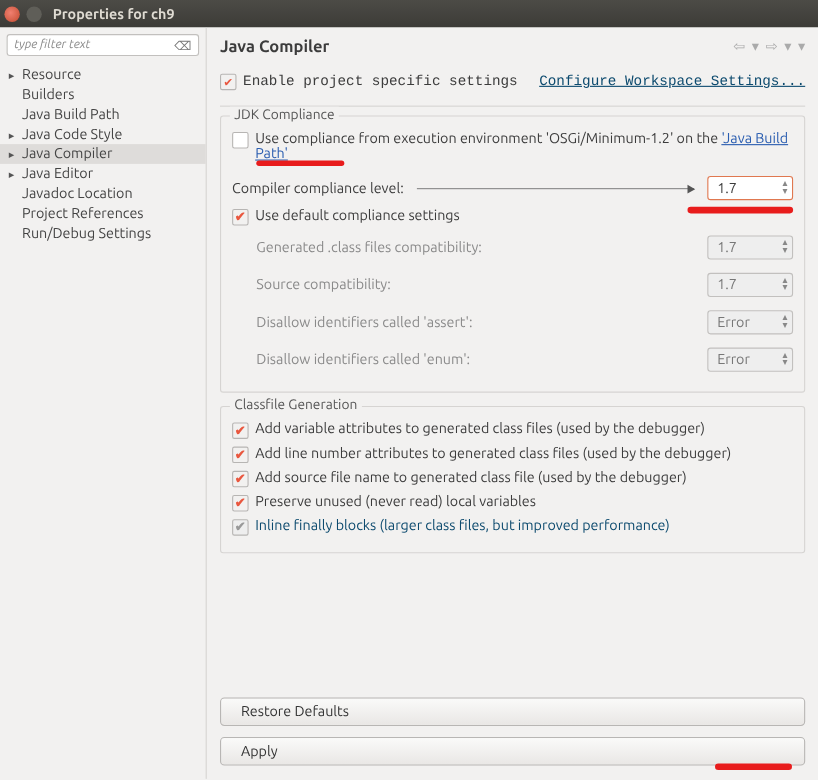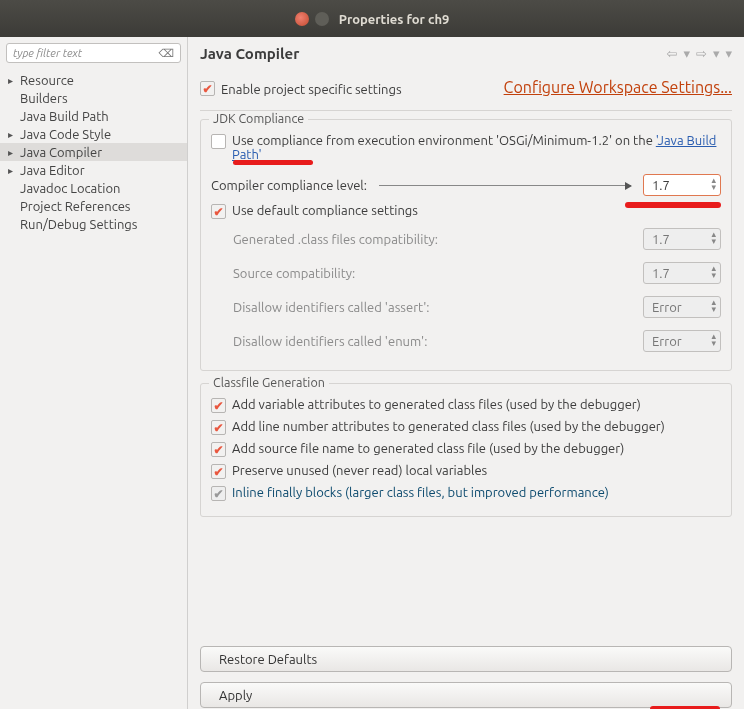--- a/index.html
+++ b/index.html
@@ -7,28 +7,27 @@
   font-family: "Ubuntu", "Segoe UI", sans-serif;
   font-size: 13px;
   color: #3c3c3c;
   background: #f2f1f0;
   width: 744px;
   height: 709px;
   overflow: hidden;
 }
 .titlebar {
   background: linear-gradient(#4c4b46, #3c3b37);
-  height: 37px;
+  height: 25px;
   display: flex;
   align-items: center;
   padding: 0 4px;
   color: #dfdbd2;
   font-weight: bold;
   font-size: 13px;
-  justify-content: center;
 }
 .titlebar-btns { display: flex; gap: 6px; margin-right: 10px; }
 .tbtn { width: 14px; height: 14px; border-radius: 50%; display:inline-block; }
 .tbtn.close { background: radial-gradient(circle at 40% 40%, #f08070, #c24a2f); }
 .tbtn.other { background: #5f5e58; }
 .main { display: flex; height: calc(100% - 26px); }
 .sidebar {
   width: 188px;
   background: #f2f1f0;
   border-right: 1px solid #d0cfce;
@@ -50,22 +49,22 @@
 .tree .arrow { width: 12px; display: inline-block; color: #555; font-size: 10px; }
 .tree .arrow.none { visibility: hidden; }
 .content {
   flex: 1; background: #f2f1f0; padding: 8px 12px 12px 12px; position: relative;
   display: flex; flex-direction: column;
 }
 .header { display: flex; align-items: center; margin-bottom: 12px; }
 .header h1 { font-size: 15px; font-weight: bold; color: #3c3c3c; flex:1; }
 .navicons { display:flex; gap:6px; color:#aaa; font-size:13px; }
 .navicons span { cursor:default; }
-.row-enable { display:flex; align-items:flex-end; padding: 4px 0 8px 0; }
-.row-enable .link { margin-left:auto; color:#c2410c; text-decoration: underline; font-size: 16px; cursor:pointer; }
+.row-enable { display:flex; align-items:flex-start; padding: 4px 0 8px 0; font-family: Liberation Mono, monospace; }
+.row-enable .link { margin-left:auto; color:#0c4a6e; text-decoration: underline; font-size: 13px; cursor:pointer; }
 .group {
   border: 1px solid #d6d4d2; border-radius: 3px; margin-bottom: 12px;
   padding: 10px 10px 12px 10px; position: relative;
 }
 .group > .legend {
   position: absolute; top: -9px; left: 8px; background: #f2f1f0;
   padding: 0 4px; font-size: 12.5px; color: #555;
 }
 .chkrow { display: flex; align-items: flex-start; gap: 6px; padding: 3px 0; }
 .chkrow label { flex:1; }

